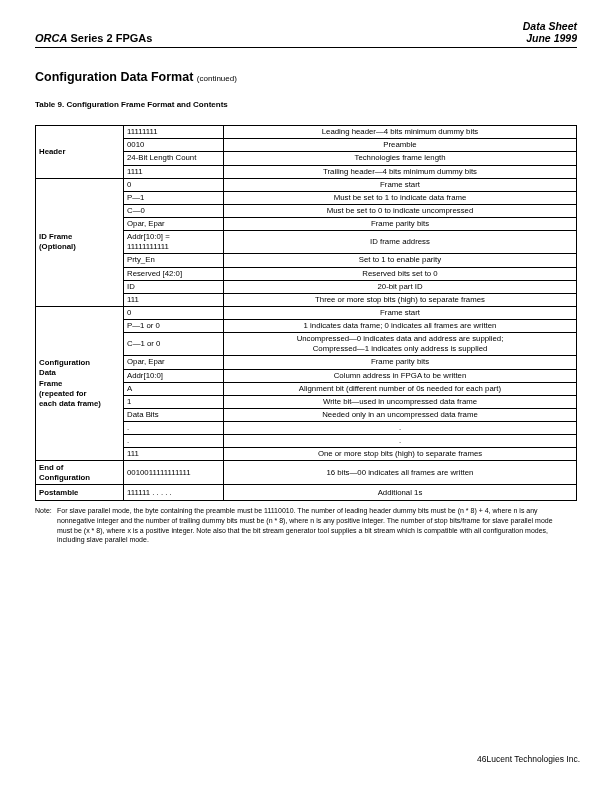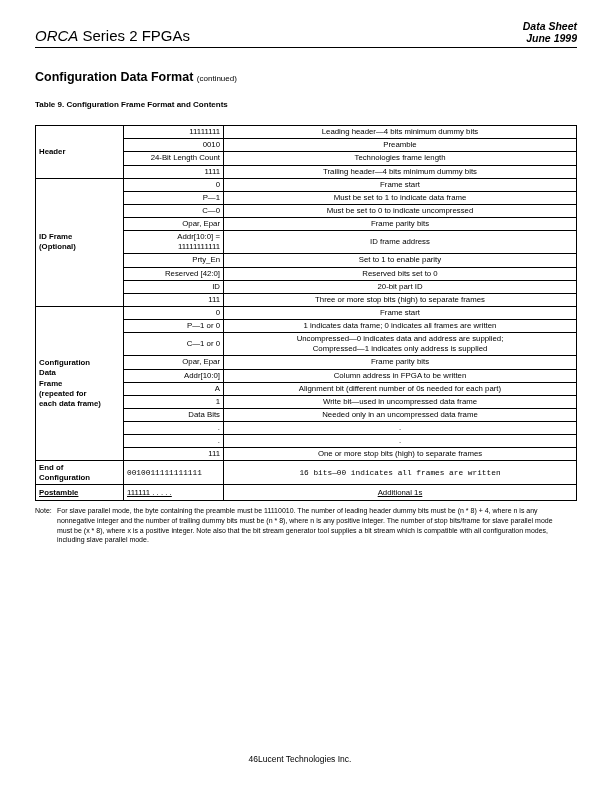--- a/index.html
+++ b/index.html
@@ -15,21 +15,21 @@
   .page {
     position: absolute; inset: 0;
     padding: 20px 35px 0 35px;
   }
   
   .masthead {
     display: flex; justify-content: space-between; align-items: flex-end;
     padding-bottom: 3px;
     border-bottom: 1.6px solid #000;
   }
-  .brand { font-size: 15px; font-weight: normal; }
+  .brand { font-size: 11px; font-weight: bold; }
   .brand-orca { font-style: italic; }
   .doc-meta { text-align: right; font-size: 10.5px; font-weight: bold; line-height: 1.15; font-style: italic; }
   
   .section-title {
     margin: 22px 0 4px 0;
     font-size: 12.5px; font-weight: bold;
   }
   .section-title .continued { font-size: 8px; font-weight: normal; }
   
   .table-caption { margin-top: 16px; margin-bottom: 16px; font-size: 8px; font-weight: bold; }
@@ -46,35 +46,35 @@
     line-height: 1.3;
     vertical-align: middle;
     white-space: pre-line;
     overflow: hidden;
   }
   td.group {
     width: 88px;
     font-weight: bold;
     text-align: left;
   }
-  td.val { width: 100px; text-align: right; }
+  td.val { width: 100px; text-align: left; }
   td.val-left { text-align: left; }
   td.desc { text-align: center; }
   td.desc-center { text-align: center; }
   td.dot { height: 9px; line-height: 1; padding-top: 0; padding-bottom: 0; }
-  td.top { vertical-align: top; height: 24px; font-family: Liberation Mono, monospace; }
-  td.postamble-cell { height: 16px; text-decoration: underline; }
+  td.top { vertical-align: top; height: 24px; }
+  td.postamble-cell { height: 16px; }
   
   .note { margin-top: 5px; display: flex; font-size: 7px; line-height: 1.38; }
   .note-label { flex: none; width: 22px; }
   .note-text { max-width: 502px; }
   
   .footer {
-    position: absolute; left: 35px; right: 47px; bottom: 28px;
-    display: flex; justify-content: center;
+    position: absolute; left: 35px; right: 32px; bottom: 28px;
+    display: flex; justify-content: flex-end;
     font-size: 8.5px;
   }
 </style>
 </head>
 <body>
 
 <div class="page">
 
   <div class="masthead">
     <div class="brand"><span class="brand-orca">ORCA</span><span> Series 2 FPGAs</span></div>

